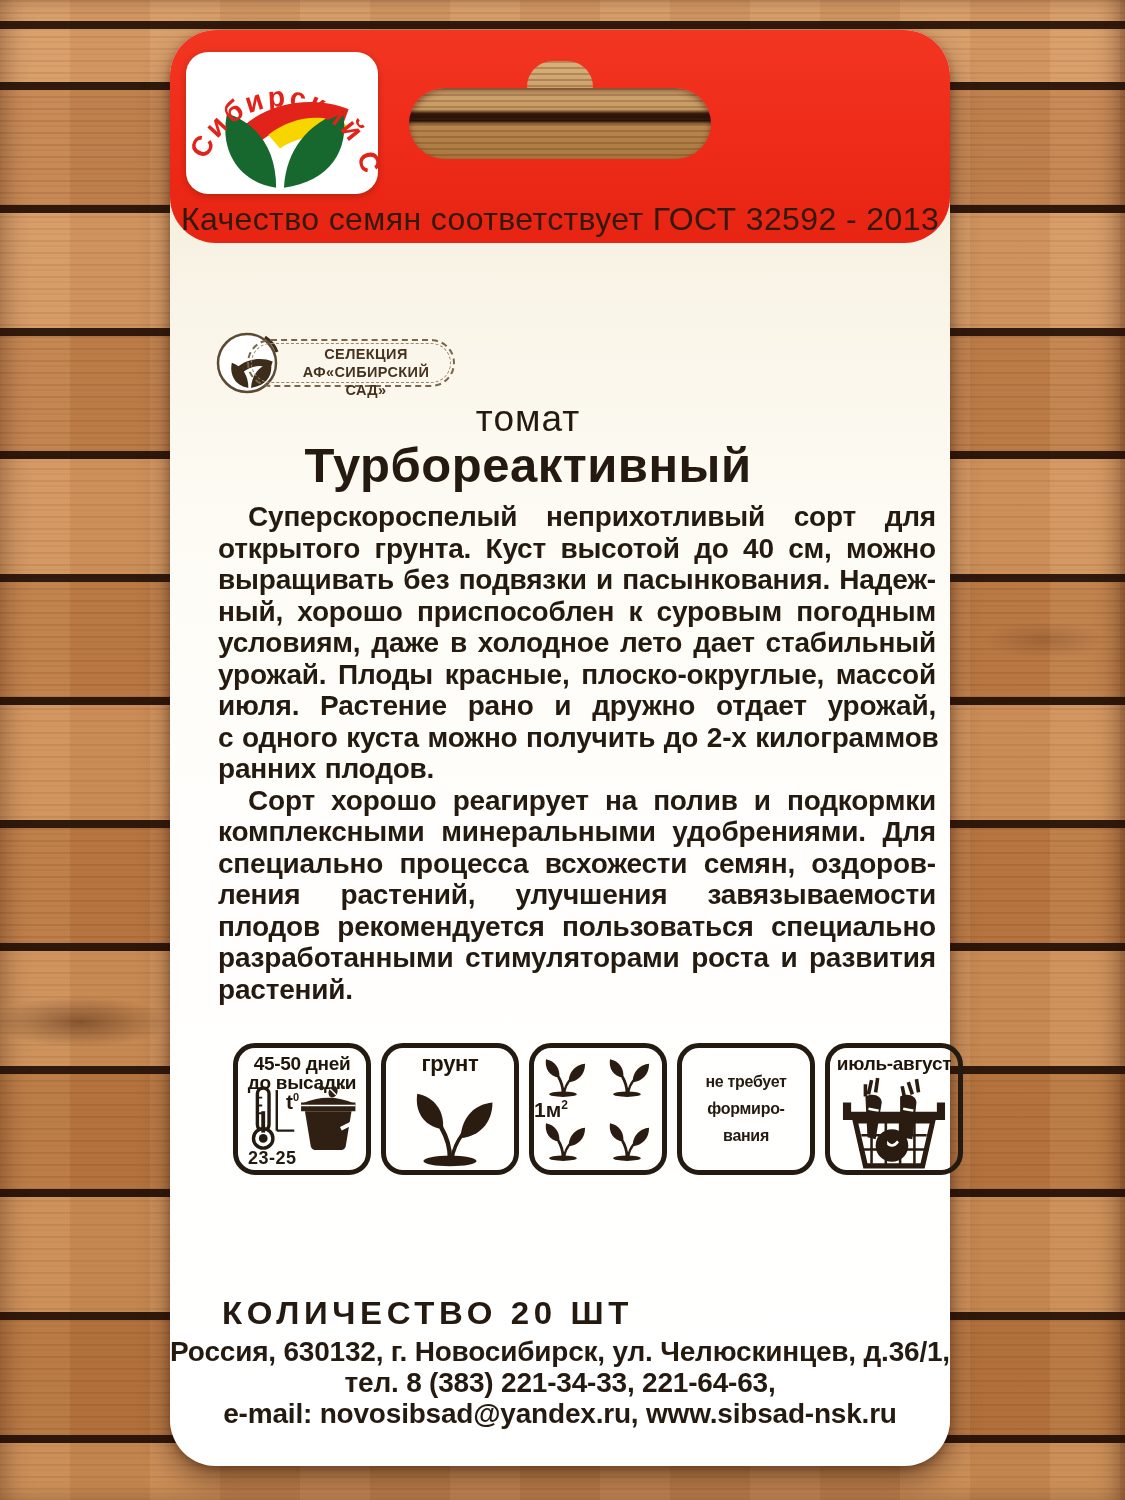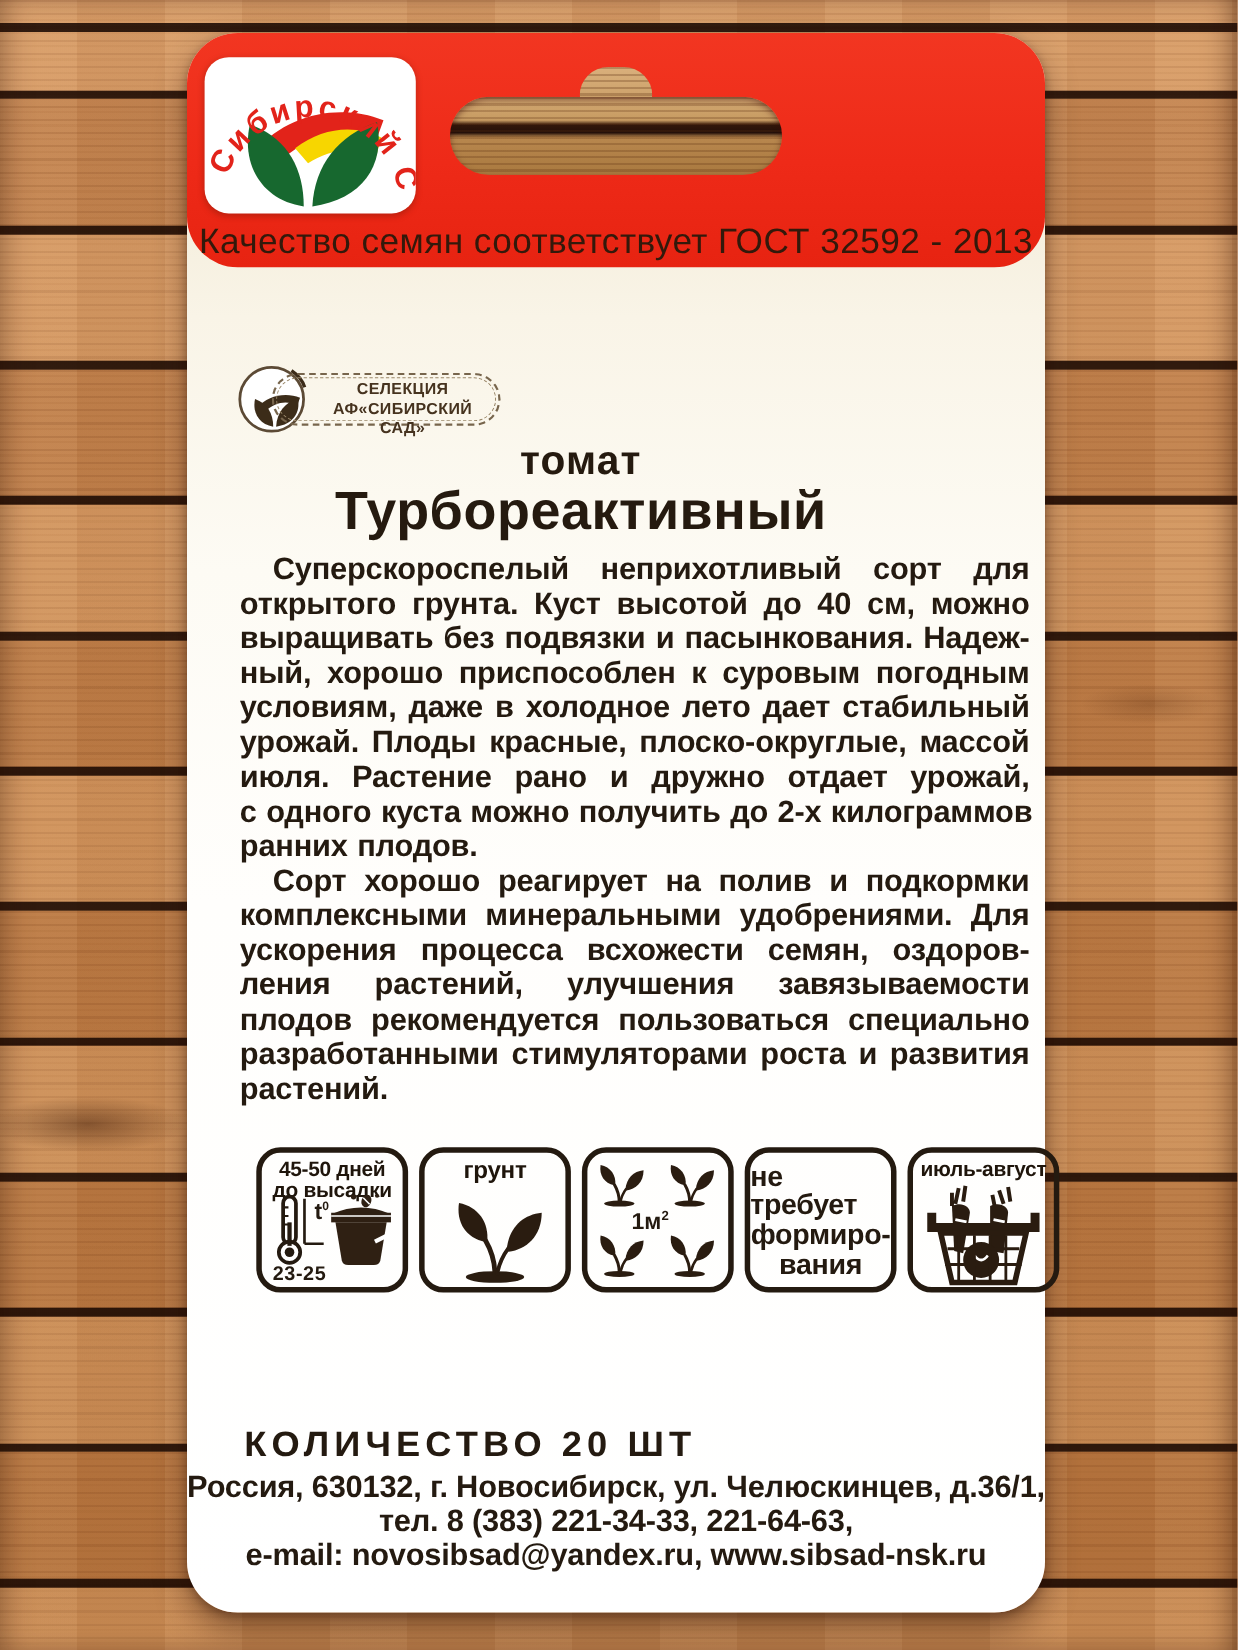--- a/index.html
+++ b/index.html
@@ -36,40 +36,40 @@
     background-image:repeating-linear-gradient(to bottom, rgba(90,45,15,.25) 0 2px, rgba(0,0,0,0) 2px 6px),
       linear-gradient(180deg,#d2a872 0%,#c79b62 30%,#32170a 36%,#24100a 46%,#b8874e 52%,#a9793f 100%);
     box-shadow:inset 0 3px 6px rgba(60,10,5,.5);}
   .sel-badge{position:absolute;left:45px;top:301px;width:270px;height:66px;}
   .sb-circle{position:absolute;left:0;top:0;width:64px;height:64px;}
   .sb-pill{position:absolute;left:32px;top:8px;width:208px;height:48px;border:2px dashed #77654c;border-radius:26px;
     box-sizing:border-box;padding:4px 6px 2px 36px;text-align:center;}
   .sb-pill::after{content:'';position:absolute;inset:2px;border:1px dashed #9a886a;border-radius:22px;pointer-events:none;}
   .sb-line{font-weight:bold;font-size:14.5px;line-height:18px;color:#46331f;letter-spacing:.4px;}
   .title{position:absolute;top:370px;left:0;right:64px;text-align:center;color:#251a0f;}
-  .title .cat{font-size:37px;font-weight:bold;line-height:38px;letter-spacing:1px;}
+  .title .cat{font-size:37px;font-weight:normal;line-height:38px;letter-spacing:1px;}
   .title .var{font-size:49px;font-weight:bold;line-height:54px;letter-spacing:.5px;}
   .desc{position:absolute;top:471px;left:48px;width:718px;font-size:28px;color:#241a10;font-weight:bold;}
   .dline{height:31.5px;line-height:31.5px;text-align:justify;text-align-last:justify;white-space:nowrap;letter-spacing:-0.2px;word-spacing:1px;}
   .dline.first{text-indent:30px;}
   .dline.end{text-align-last:left;}
   .icons{position:absolute;top:1013px;left:31px;display:flex;gap:10px;padding-left:32px;}
   .icon-box{position:relative;width:138px;height:132px;border:5px solid #241a10;border-radius:22px;box-sizing:border-box;}
   .ib-label{font-weight:bold;font-size:19px;line-height:21px;text-align:center;color:#1f150b;margin-top:5px;letter-spacing:-0.3px;}
   .ib-label.big{font-size:22px;}
   .icon-svg{display:block;}
   .g1{position:absolute;left:4px;bottom:18px;}
   .t-sym{position:absolute;left:48px;top:42px;font-weight:bold;font-size:21px;color:#241a10;}
   .t-sym sup{font-size:11px;}
   .temp{position:absolute;left:10px;bottom:1px;font-weight:bold;font-size:18px;color:#241a10;letter-spacing:.5px;}
   .g2{margin:2px auto 0 auto;}
-  .dens{position:absolute;left:0;right:14px;top:50px;text-align:center;font-weight:bold;font-size:21px;color:#241a10;}
+  .dens{position:absolute;left:0;right:14px;top:50px;text-align:left;font-weight:bold;font-size:21px;color:#241a10;}
   .dens sup{font-size:12px;}
   .noform{position:absolute;inset:0;display:flex;flex-direction:column;justify-content:center;align-items:center;gap:1px;}
-  .noform div{font-weight:bold;font-size:26px;line-height:26px;color:#241a10;letter-spacing:-0.3px;}
+  .noform div{font-weight:bold;font-size:16px;line-height:26px;color:#241a10;letter-spacing:-0.3px;}
   .g5{margin:0 auto;}
   .qty{position:absolute;left:52px;top:1265px;font-size:32px;font-weight:bold;letter-spacing:4.5px;color:#241a10;transform:scaleX(1.03);transform-origin:left center;}
   .addr{position:absolute;left:0;right:0;top:1306px;text-align:center;font-weight:bold;font-size:28px;line-height:31px;color:#241a10;letter-spacing:-0.2px;}
 </style>
 </head>
 <body>
 
 <div class="scene">
   <div class="packet">
 
@@ -117,21 +117,21 @@
       <div class="dline">открытого грунта. Куст высотой до 40 см, можно</div>
       <div class="dline">выращивать без подвязки и пасынкования. Надеж-</div>
       <div class="dline">ный, хорошо приспособлен к суровым погодным</div>
       <div class="dline">условиям, даже в холодное лето дает стабильный</div>
       <div class="dline">урожай. Плоды красные, плоско-округлые, массой</div>
       <div class="dline">июля. Растение рано и дружно отдает урожай,</div>
       <div class="dline">с одного куста можно получить до 2-х килограммов</div>
       <div class="dline end">ранних плодов.</div>
       <div class="dline first">Сорт хорошо реагирует на полив и подкормки</div>
       <div class="dline">комплексными минеральными удобрениями. Для</div>
-      <div class="dline">ускорения процесса всхожести семян, оздоров-</div>
+      <div class="dline">специально процесса всхожести семян, оздоров-</div>
       <div class="dline">ления растений, улучшения завязываемости</div>
       <div class="dline">плодов рекомендуется пользоваться специально</div>
       <div class="dline">разработанными стимуляторами роста и развития</div>
       <div class="dline end">растений.</div>
     </div>
 
     <div class="icons">
 
       <div class="icon-box">
         <div class="ib-label">45-50 дней</div>

